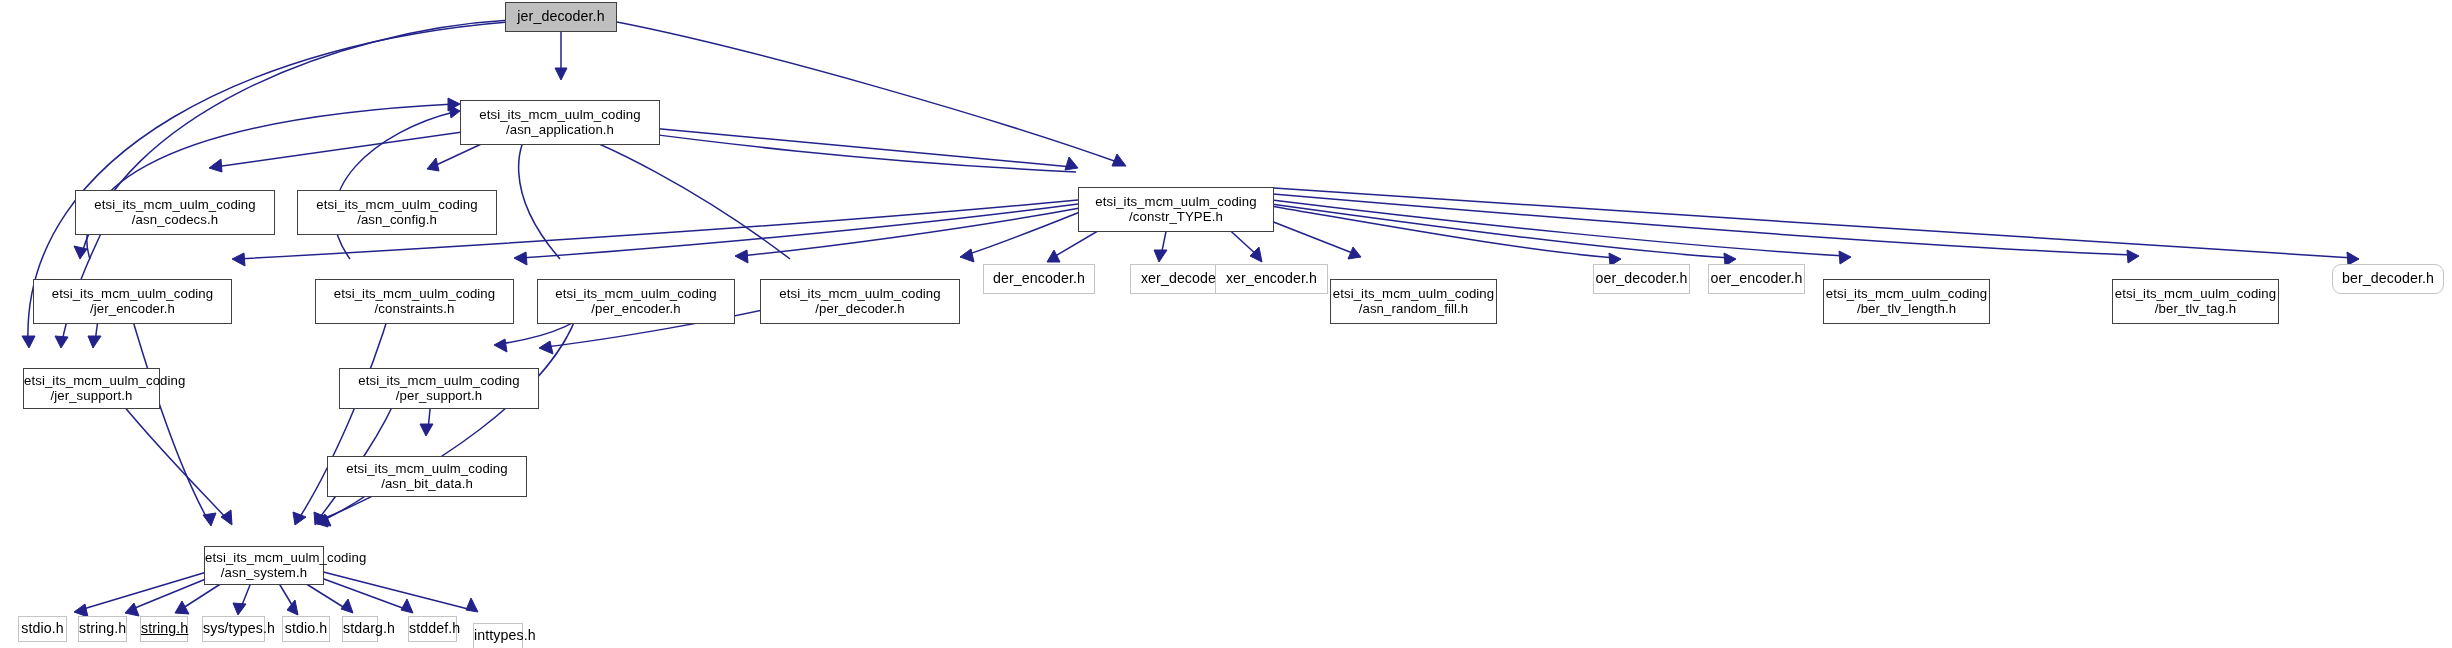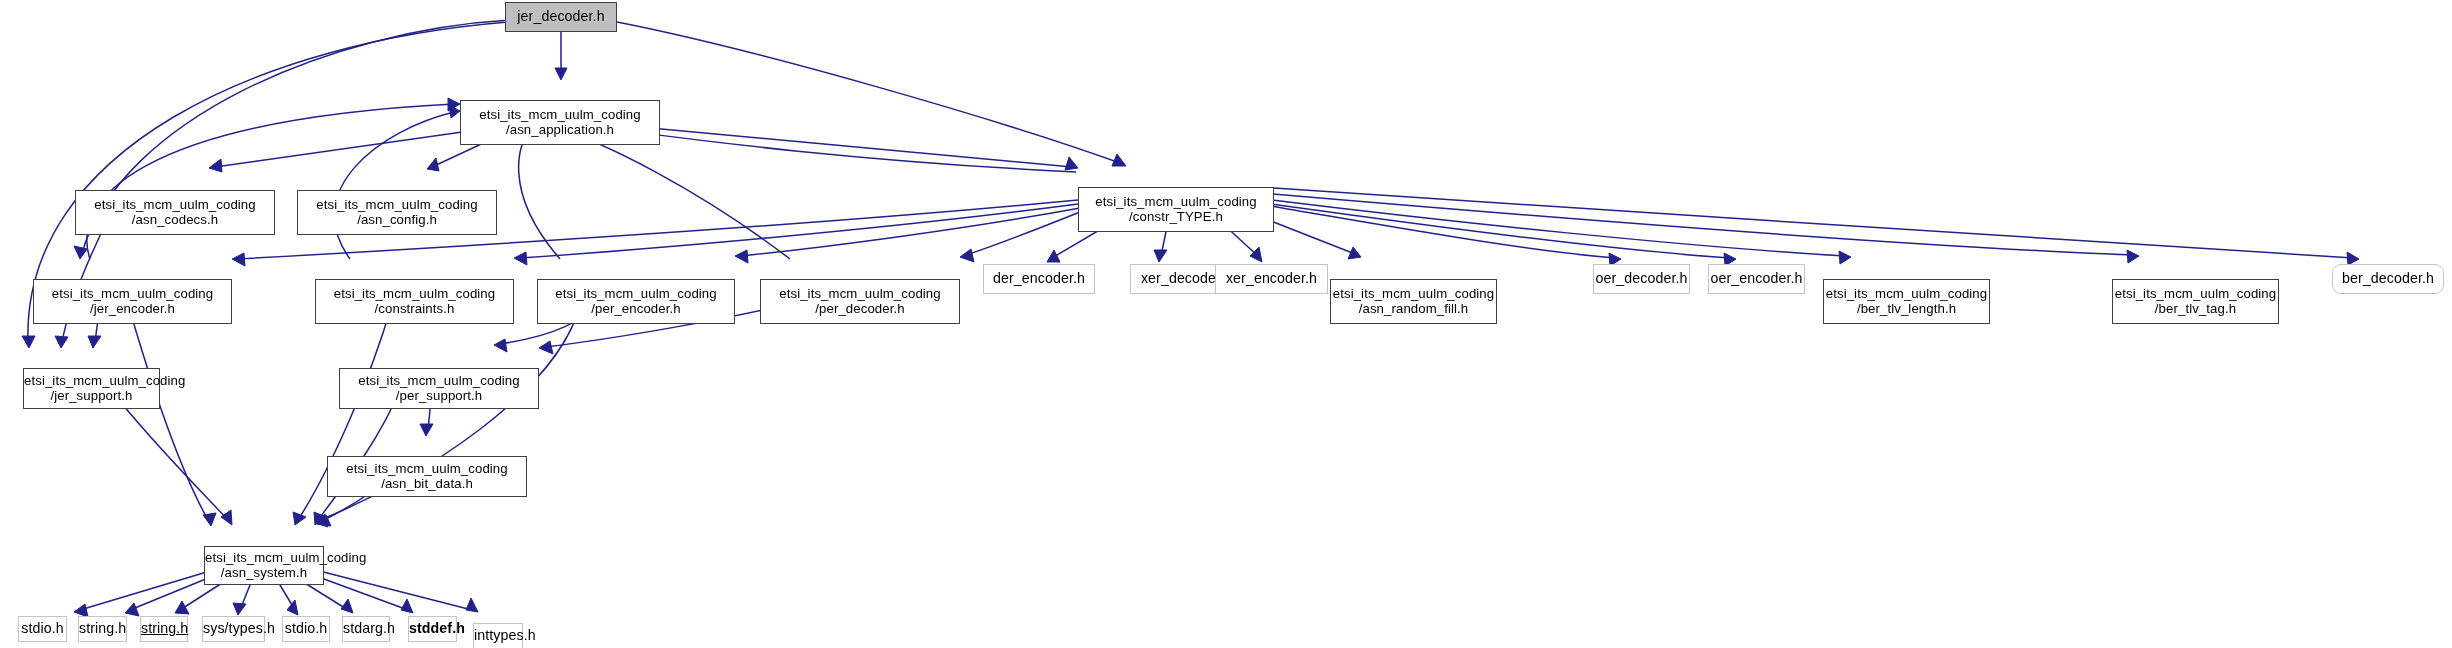--- a/index.html
+++ b/index.html
@@ -276,17 +276,17 @@
 /per_support.h</span></div>
       <div class="node solid s13" style="left: 327px; top: 436px; width: 200px; height: 41px;"><span class="label">etsi_its_mcm_uulm_coding
 /asn_bit_data.h</span></div>
       <div class="node solid s13" style="left: 204px; top: 526px; width: 120px; height: 39px;"><span class="label">etsi_its_mcm_uulm_coding
 /asn_system.h</span></div>
       <div class="node faded s14" style="left: 18px; top: 616px; width: 49px; height: 26px;"><span class="label">stdio.h</span></div>
       <div class="node faded s14" style="left: 78px; top: 616px; width: 49px; height: 26px;"><span class="label">string.h</span></div>
       <div class="node faded s14" style="left: 140px; top: 616px; width: 48px; height: 26px; text-decoration: underline;"><span class="label">string.h</span></div>
       <div class="node faded s14" style="left: 202px; top: 616px; width: 63px; height: 26px;"><span class="label">sys/types.h</span></div>
       <div class="node faded s14" style="left: 282px; top: 616px; width: 48px; height: 26px;"><span class="label">stdio.h</span></div>
-      <div class="node faded s14" style="left: 342px; top: 616px; width: 48px; height: 26px;"><span class="label">stdarg.h</span></div>
-      <div class="node faded s14" style="left: 408px; top: 616px; width: 49px; height: 26px; font-weight: bold;"><span class="label">stddef.h</span></div>
+      <div class="node faded s14" style="left: 342px; top: 616px; width: 36px; height: 26px;"><span class="label">stdarg.h</span></div>
+      <div class="node faded s14" style="left: 408px; top: 616px; width: 49px; height: 26px;"><span class="label">stddef.h</span></div>
       <div class="node faded s14" style="left: 473px; top: 616px; width: 50px; height: 26px; margin-top: 7px;"><span class="label">inttypes.h</span></div>
     </div>
 </div>
 
 </body></html>

